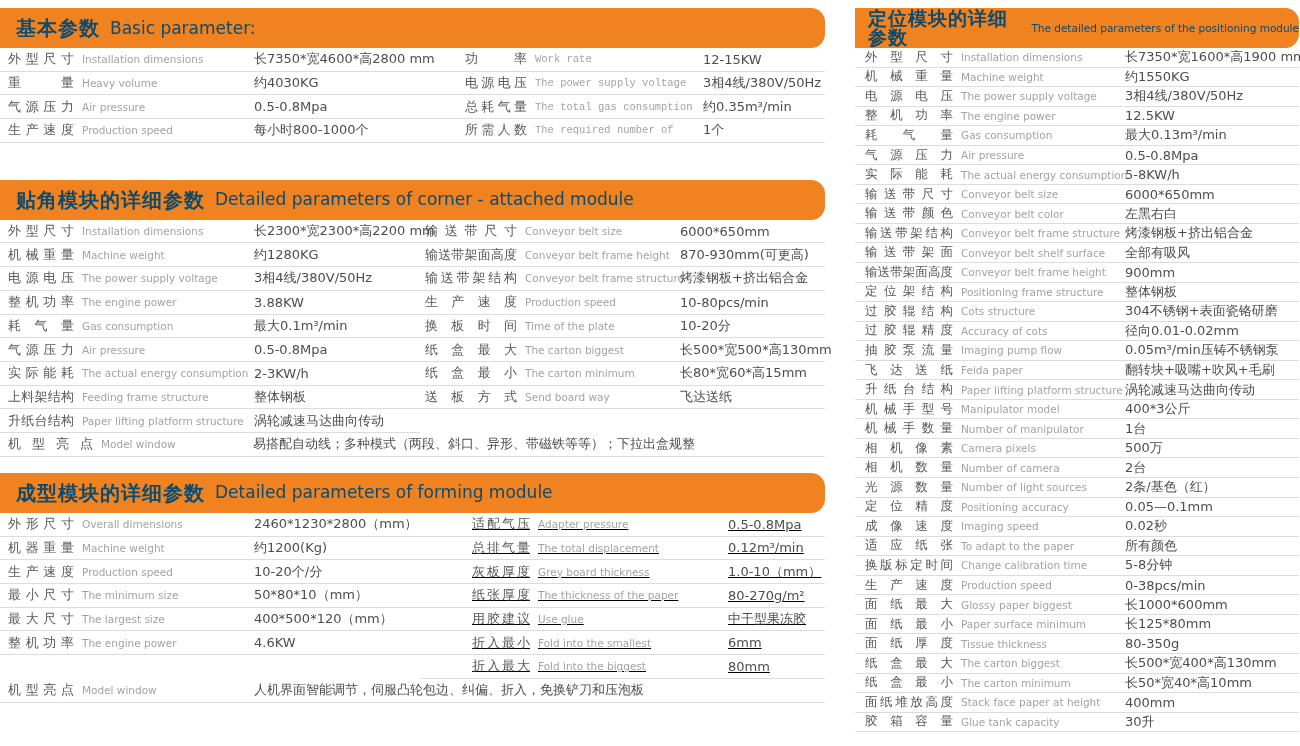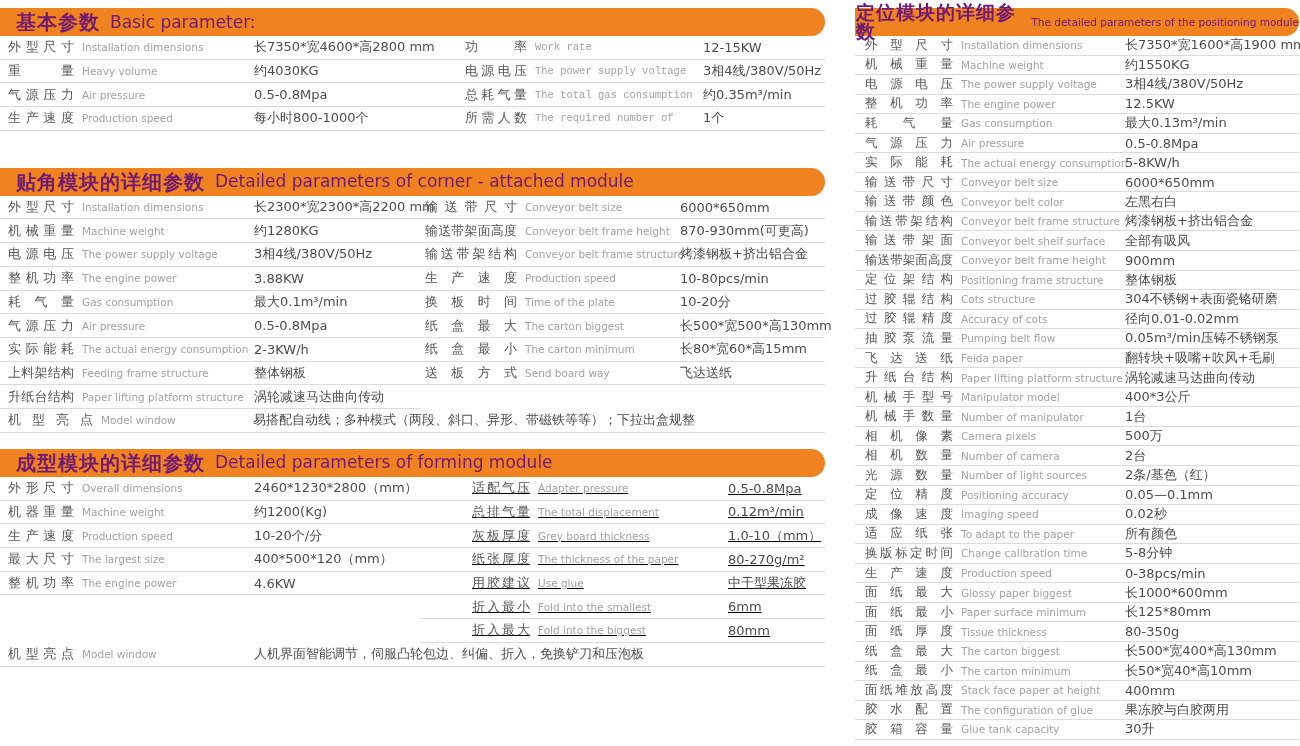--- a/index.html
+++ b/index.html
@@ -7,27 +7,27 @@
     width:1300px;height:746px;position:relative;background:#ffffff;
     font-family:"DejaVu Sans","Liberation Sans",sans-serif;
     overflow:hidden;
   }
   .panel{position:absolute;top:8px;}
   #left-panel{left:0;width:825px;}
   #right-panel{left:855px;width:444px;}
 
   .hdr{
     display:flex;align-items:center;
-    background:#F0821F;color:#701a75;
+    background:#F0821F;color:#0c4a6e;
     border-radius:0 14px 14px 0;
-    height:28px;padding-left:16px;box-sizing:border-box;
+    height:40px;padding-left:16px;box-sizing:border-box;
   }
   .hdr .t-zh{font-size:20px;font-weight:bold;letter-spacing:1px;line-height:1;}
   .hdr .t-en{font-size:17px;margin-left:10px;line-height:1;white-space:nowrap;}
-  #right-panel .hdr{padding-left:1px;}
+  #right-panel .hdr{padding-left:13px;}
   #right-panel .hdr .t-zh{font-size:19px;}
   #right-panel .hdr .t-en{font-size:10.5px;margin-left:8px;}
 
   .sec-basic{margin-bottom:37px;}
   .sec-corner{margin-bottom:16px;}
 
   .sec-body{display:flex;}
   .half-l{width:420px;}
   .half-r{width:405px;}
 
@@ -251,20 +251,25 @@
             <span class="zh">机器重量</span>
             <span class="en">Machine weight</span>
             <span class="val">约1200(Kg)</span>
           </div>
           <div class="row">
             <span class="zh">生产速度</span>
             <span class="en">Production speed</span>
             <span class="val">10-20个/分</span>
           </div>
           <div class="row">
+            <span class="zh">最小尺寸</span>
+            <span class="en">The minimum size</span>
+            <span class="val">50*80*10（mm）</span>
+          </div>
+          <div class="row">
             <span class="zh">最大尺寸</span>
             <span class="en">The largest size</span>
             <span class="val">400*500*120（mm）</span>
           </div>
           <div class="row">
             <span class="zh">整机功率</span>
             <span class="en">The engine power</span>
             <span class="val">4.6KW</span>
           </div>
         </div>
@@ -391,21 +396,21 @@
         <span class="en">Cots structure</span>
         <span class="val">304不锈钢+表面瓷铬研磨</span>
       </div>
       <div class="row">
         <span class="zh">过胶辊精度</span>
         <span class="en">Accuracy of cots</span>
         <span class="val">径向0.01-0.02mm</span>
       </div>
       <div class="row">
         <span class="zh">抽胶泵流量</span>
-        <span class="en">Pumping belt flow</span>
+        <span class="en">Imaging pump flow</span>
         <span class="val">0.05m³/min压铸不锈钢泵</span>
       </div>
       <div class="row">
         <span class="zh">飞达送纸</span>
         <span class="en">Feida paper</span>
         <span class="val">翻转块+吸嘴+吹风+毛刷</span>
       </div>
       <div class="row">
         <span class="zh">升纸台结构</span>
         <span class="en">Paper lifting platform structure</span>
@@ -485,23 +490,18 @@
         <span class="zh">纸盒最小</span>
         <span class="en">The carton minimum</span>
         <span class="val">长50*宽40*高10mm</span>
       </div>
       <div class="row">
         <span class="zh">面纸堆放高度</span>
         <span class="en">Stack face paper at height</span>
         <span class="val">400mm</span>
       </div>
       <div class="row">
-        <span class="zh">胶水配置</span>
-        <span class="en">The configuration of glue</span>
-        <span class="val">果冻胶与白胶两用</span>
-      </div>
-      <div class="row">
         <span class="zh">胶箱容量</span>
         <span class="en">Glue tank capacity</span>
         <span class="val">30升</span>
       </div>
     </div>
 </div>
 
 </body></html>

